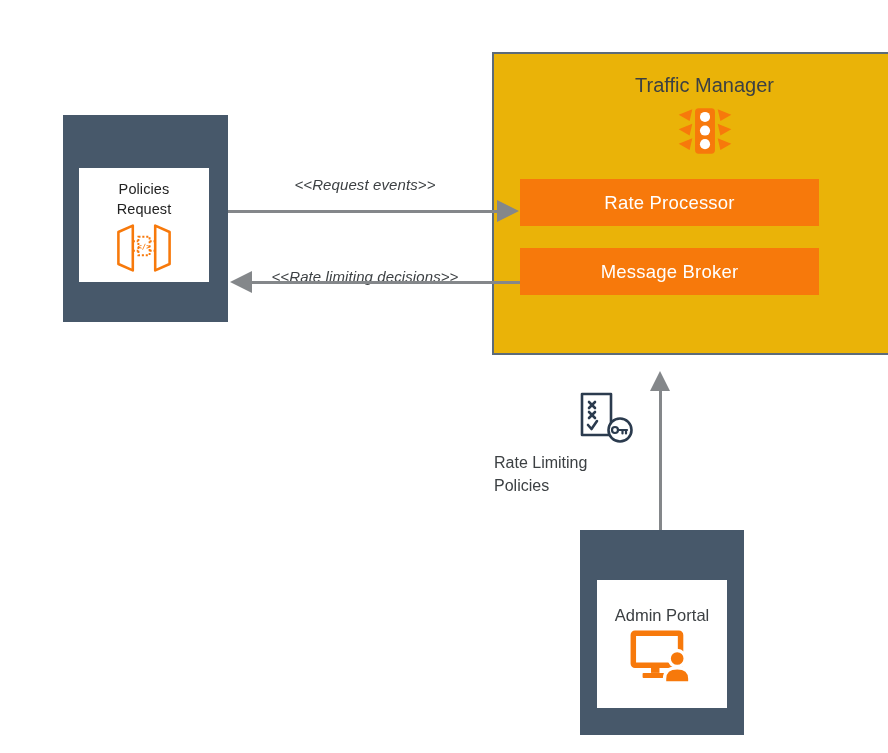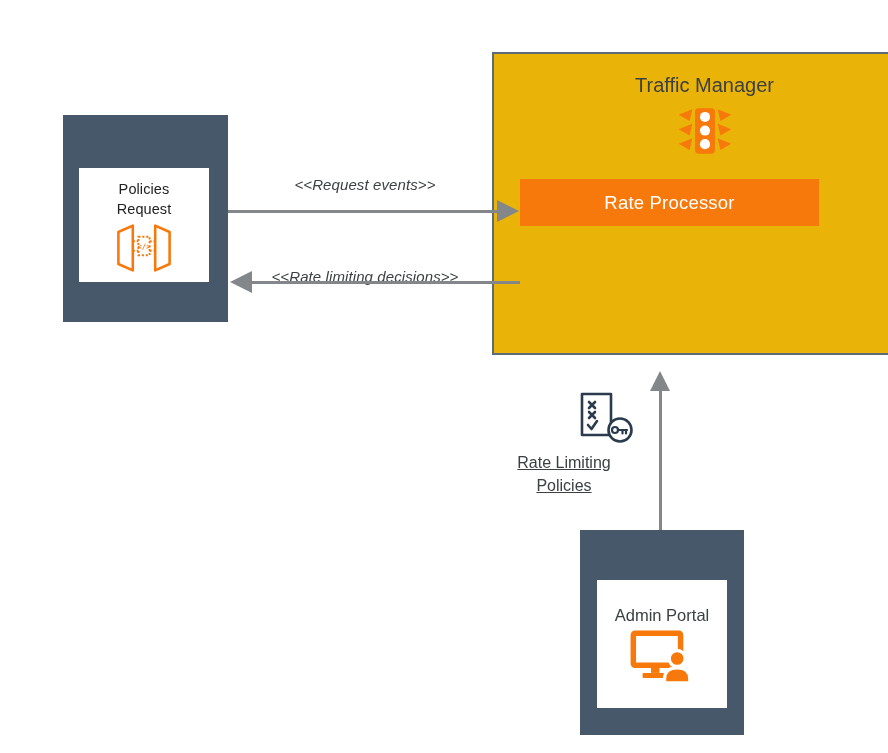--- a/index.html
+++ b/index.html
@@ -32,21 +32,21 @@
   .tm-bar.mb{top:194px;}
 
   
   .hline{position:absolute;height:3px;background:var(--arrow_gray);}
   .vline{position:absolute;width:3px;background:var(--arrow_gray);}
   .head-right{position:absolute;width:0;height:0;border-left:22px solid var(--arrow_gray);border-top:11px solid transparent;border-bottom:11px solid transparent;}
   .head-left{position:absolute;width:0;height:0;border-right:22px solid var(--arrow_gray);border-top:11px solid transparent;border-bottom:11px solid transparent;}
   .head-up{position:absolute;width:0;height:0;border-bottom:20px solid var(--arrow_gray);border-left:10.5px solid transparent;border-right:10.5px solid transparent;}
 
   .conn-label{position:absolute;text-align:center;font-size:15px;color:var(--text_dark);letter-spacing:.1px;}
-  .policy-label{position:absolute;left:494px;top:451px;width:140px;text-align:center;font-size:16px;line-height:23px;color:var(--text_dark);text-decoration:underline;}
+  .policy-label{position:absolute;left:494px;top:451px;width:140px;text-align:left;font-size:16px;line-height:23px;color:var(--text_dark);}
   .policy-icon{position:absolute;left:578px;top:392px;}
 
   
   .ap-node{left:580px;top:530px;width:164px;height:205px;}
   .ap-card{left:17px;top:50px;width:130px;height:128px;}
   .ap-label{font-size:16.5px;color:var(--text_dark);}
   .ap-card svg{margin-top:4px;}
 </style>
 </head>
 <body>
@@ -90,20 +90,23 @@
       </g>
       <g fill="#fff">
         <circle cx="32" cy="10.5" r="5.6"></circle>
         <circle cx="32" cy="25.5" r="5.6"></circle>
         <circle cx="32" cy="40.5" r="5.6"></circle>
       </g>
     </svg>
     <div class="tm-bar ep">
       <span>Rate Processor</span>
     </div>
+    <div class="tm-bar mb">
+      <span>Message Broker</span>
+    </div>
   </div>
 
   <div class="conn-label" style="left:240px;top:176px;width:250px;font-style:italic;">&lt;&lt;Request events&gt;&gt;</div>
   <div class="hline" style="left:228px;top:210px;width:269px;"></div>
   <div class="head-right" style="left:497px;top:200px;"></div>
 
   <div class="conn-label" style="left:235px;top:268px;width:260px;font-style:italic;">&lt;&lt;Rate limiting decisions&gt;&gt;</div>
   <div class="hline" style="left:252px;top:281px;width:268px;"></div>
   <div class="head-left" style="left:230px;top:271px;"></div>
 

